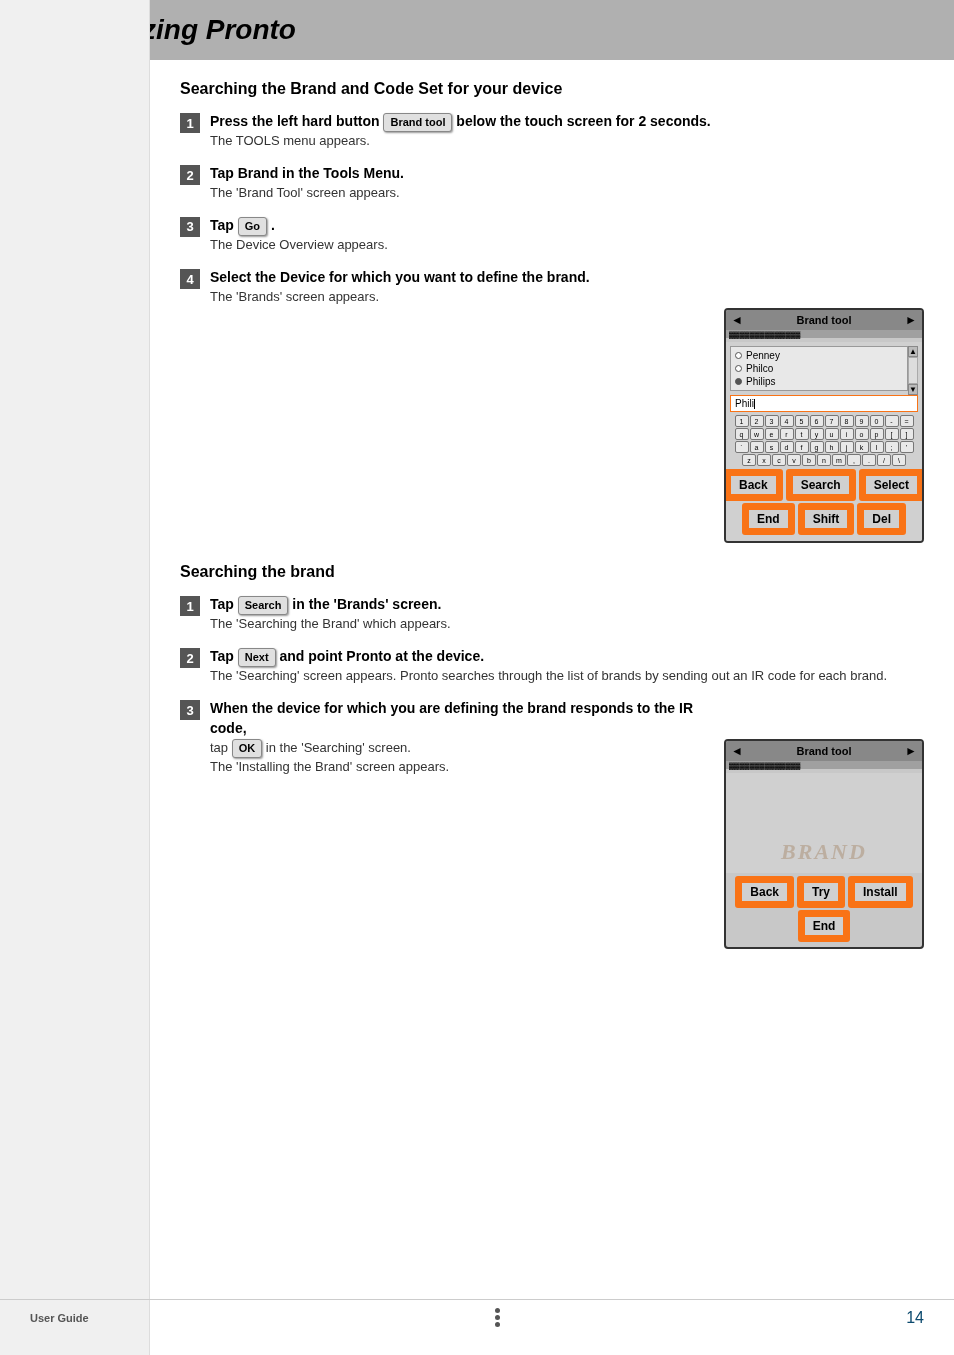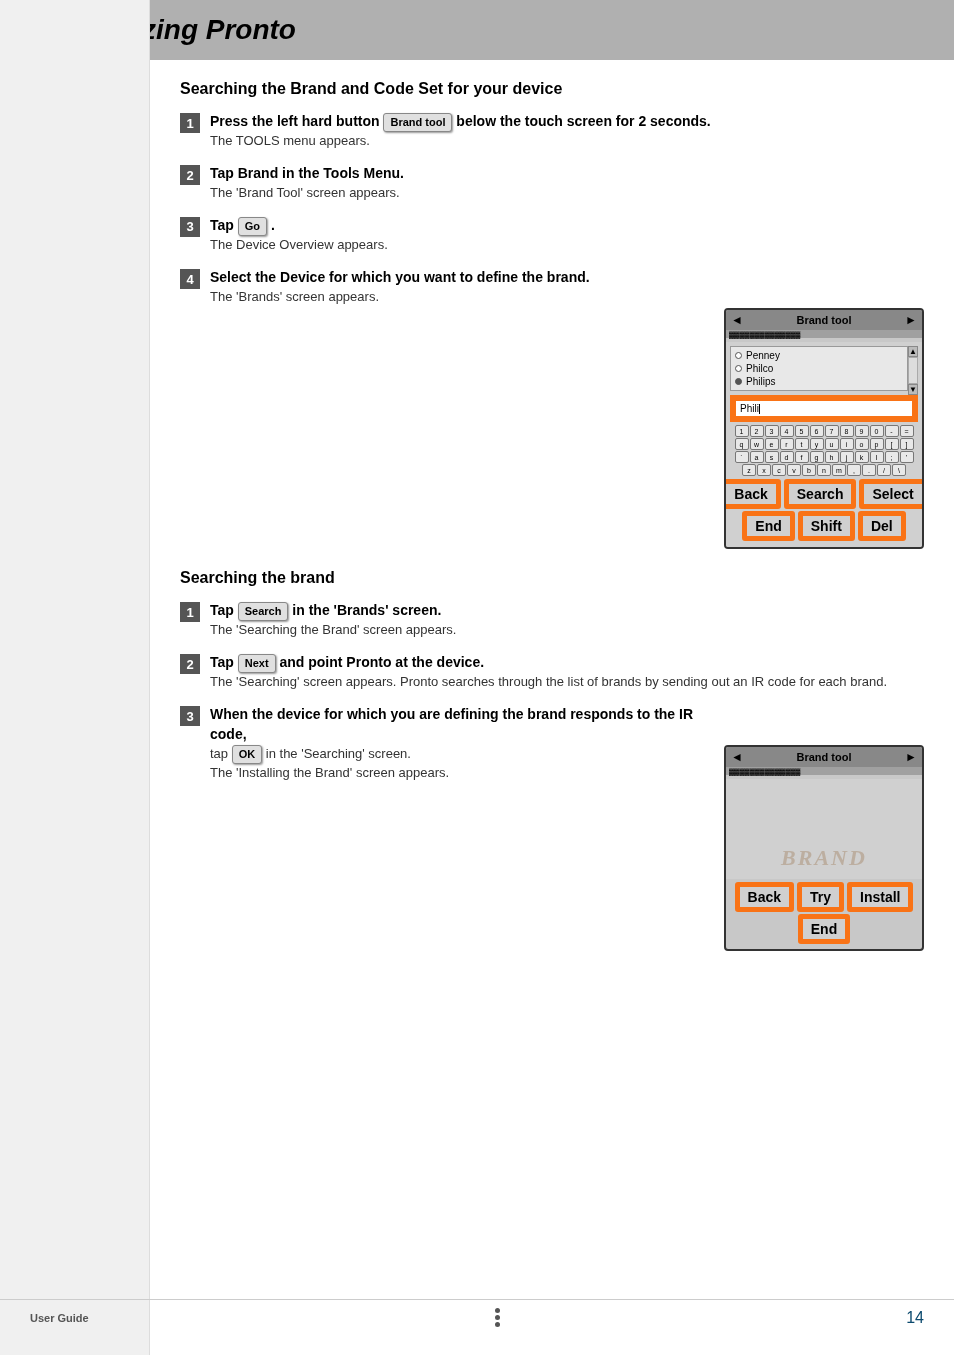--- a/index.html
+++ b/index.html
@@ -163,21 +163,21 @@
       background: #fff;
       margin-right: 4px;
       flex-shrink: 0;
     }
     .device-radio.selected {
       background: #555;
     }
 
     .device-input {
       background: #fff;
-      border: 6px solid #f97316;
+      border: 1px solid #f97316;
       padding: 2px 4px;
       font-size: 10px;
       margin-bottom: 3px;
       display: flex;
       align-items: center;
     }
     .device-cursor {
       display: inline-block;
       width: 1px;
       height: 10px;
@@ -209,24 +209,24 @@
     }
 
     .device-btn-row {
       display: flex;
       gap: 3px;
       margin-bottom: 2px;
       justify-content: center;
     }
     .device-btn {
       background: #d0d0d0;
-      border: 5px solid #f97316;
+      border: 7px solid #f97316;
       border-radius: 3px;
       padding: 2px 8px;
-      font-size: 14px;
+      font-size: 12px;
       font-weight: bold;
       cursor: pointer;
     }
 
     
     .section-2 {
       margin-top: 10px;
     }
 
     
@@ -495,21 +495,21 @@
 
     <div class="section-2">
       <div class="section-heading">Searching the brand</div>
 
       <div class="step">
         <div class="step-number">1</div>
         <div class="step-content">
           <div class="step-main">
             Tap <span class="inline-btn">Search</span> in the 'Brands' screen.
           </div>
-          <div class="step-sub">The 'Searching the Brand' screen appears.</div>
+          <div class="step-sub">The 'Searching the Brand' which appears.</div>
         </div>
       </div>
 
       <div class="step">
         <div class="step-number">2</div>
         <div class="step-content">
           <div class="step-main">
             Tap <span class="inline-btn">Next</span> and point Pronto at the device.
           </div>
           <div class="step-sub">The 'Searching' screen appears. Pronto searches through the list of brands by sending out an IR code for each brand.</div>

